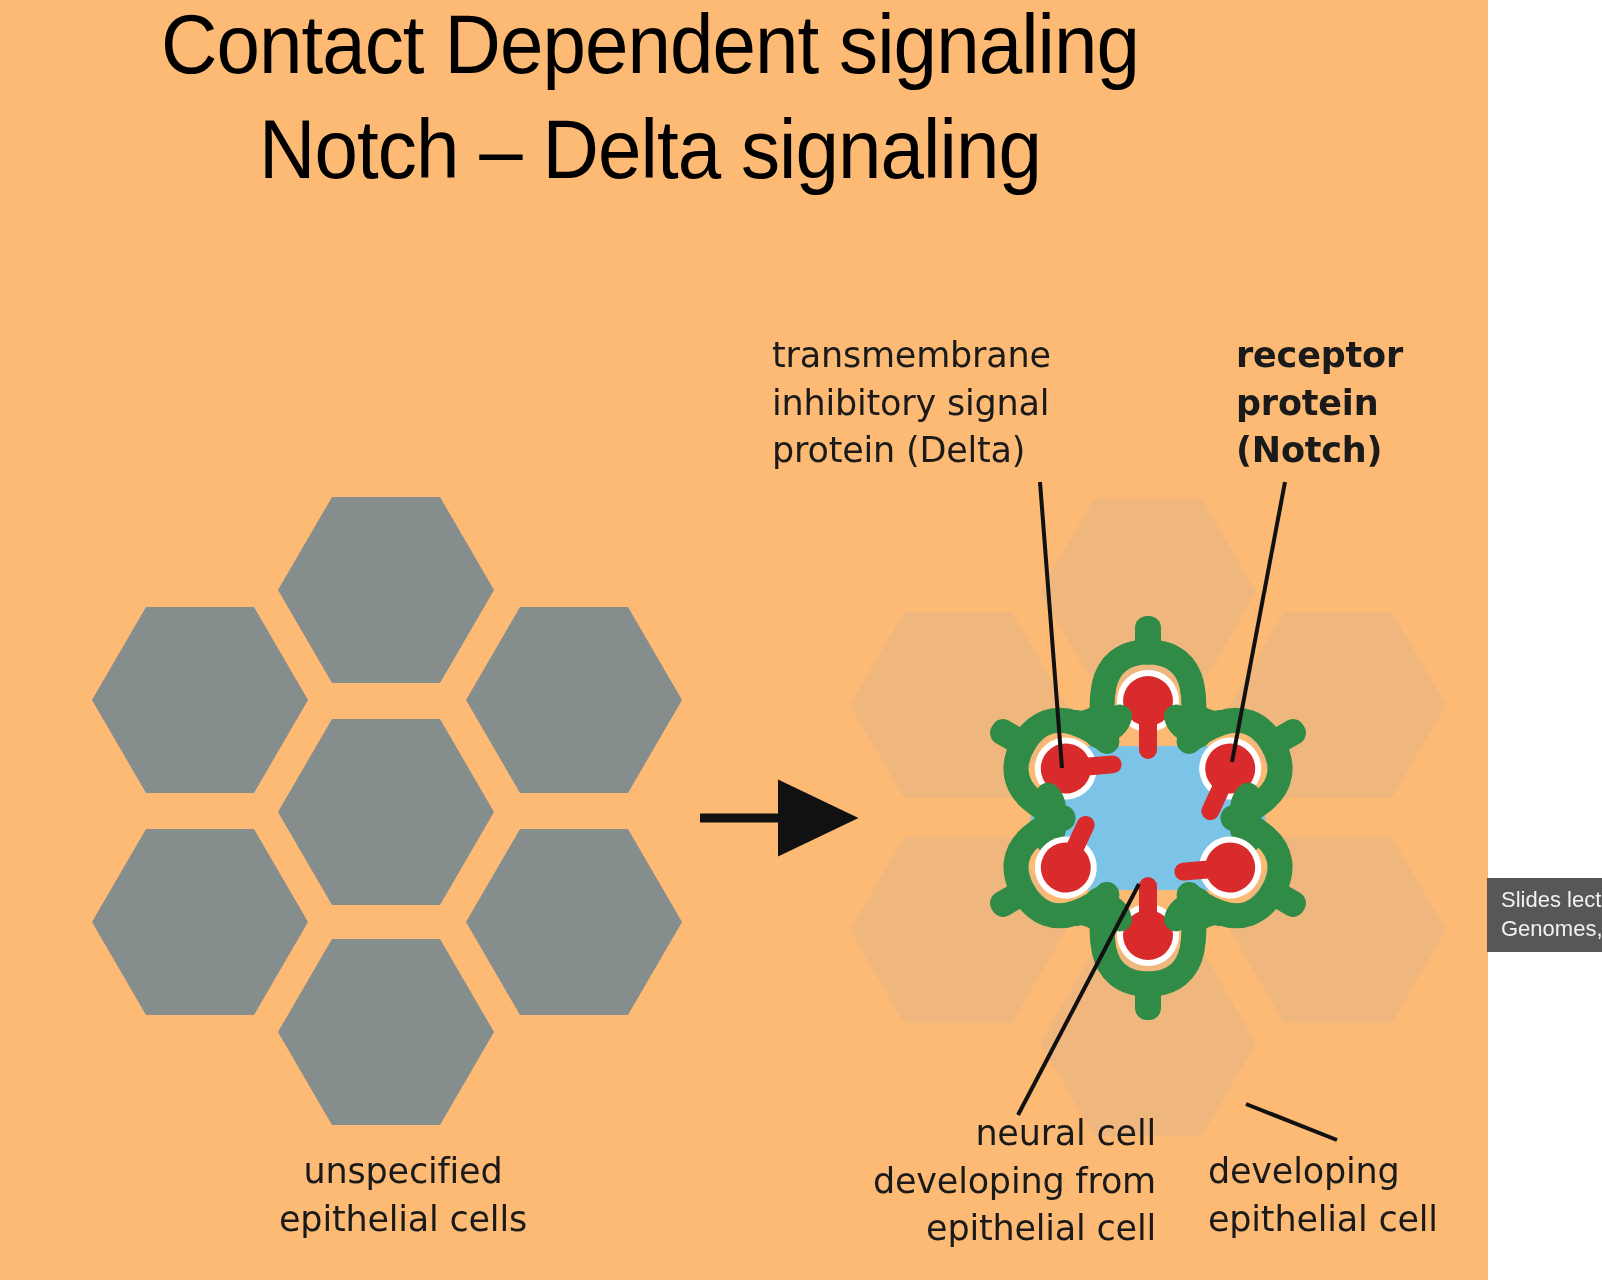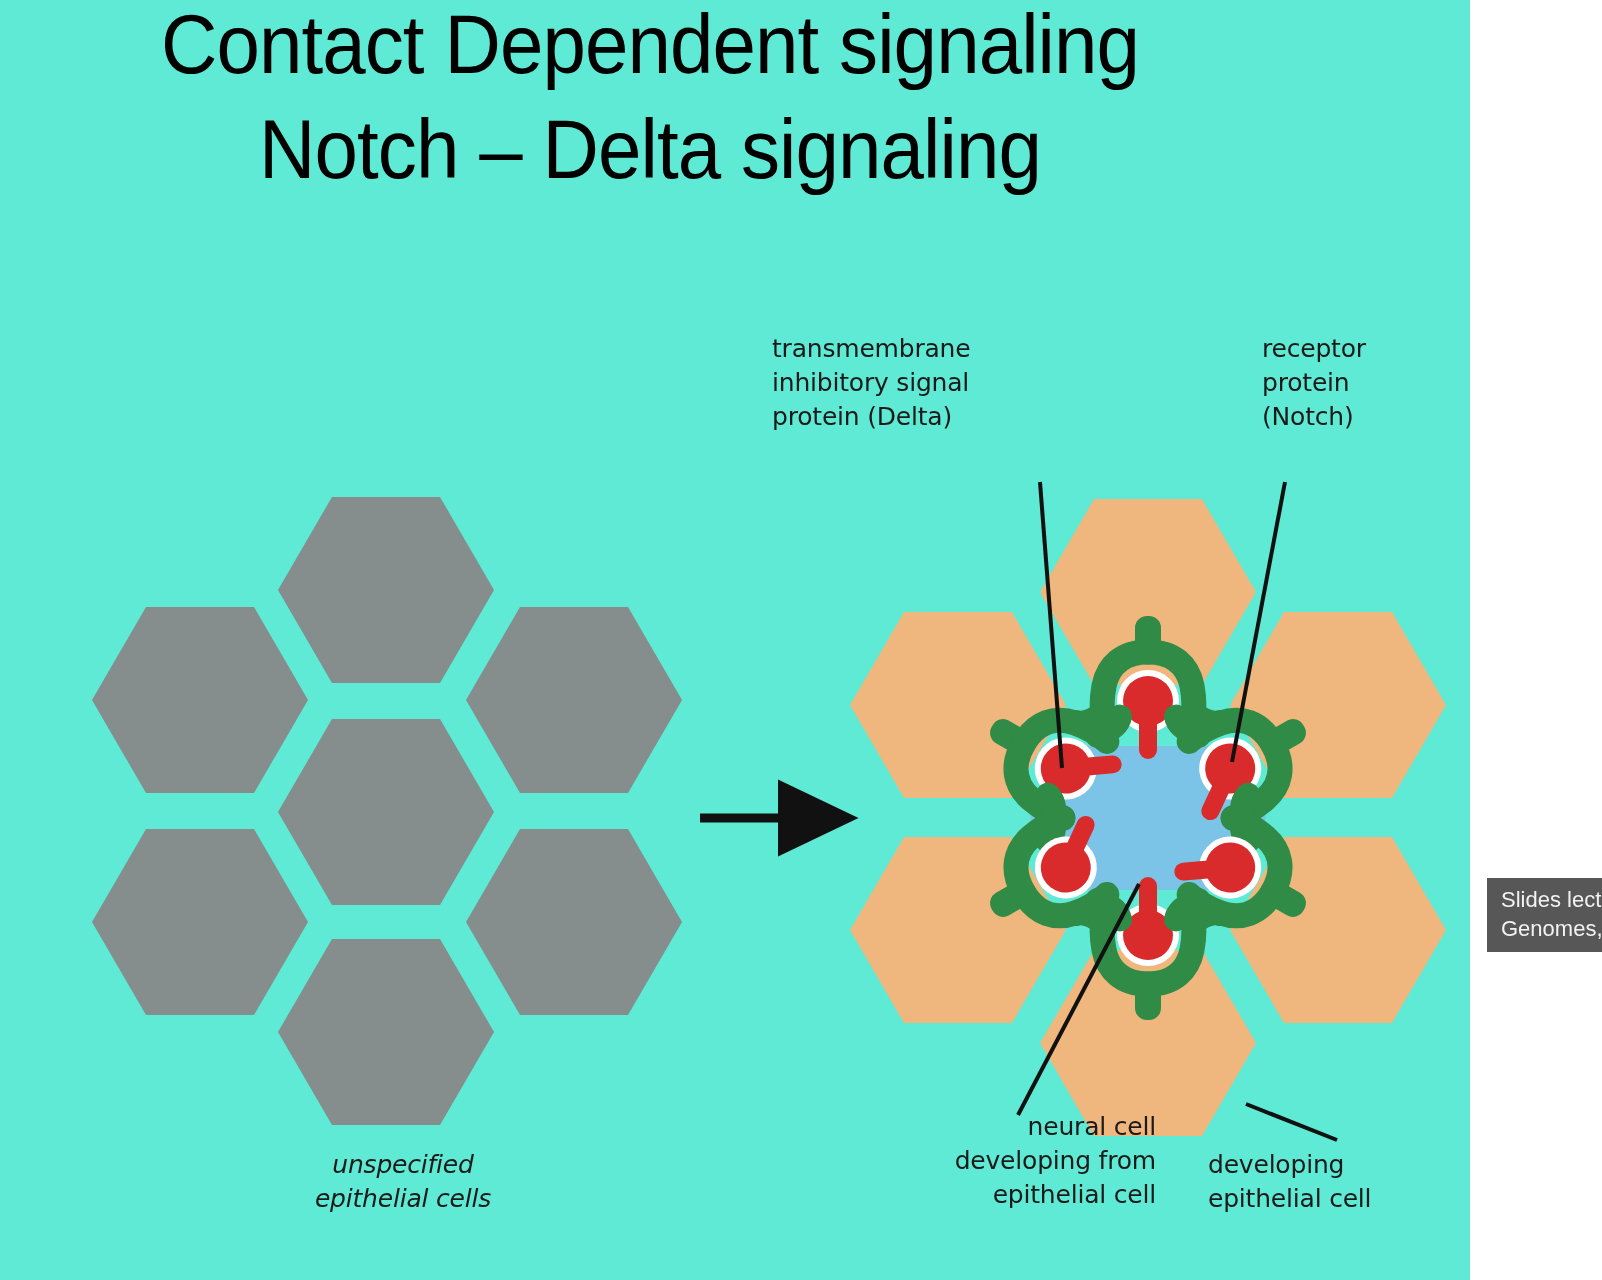--- a/index.html
+++ b/index.html
@@ -15,21 +15,22 @@
     overflow: hidden;
     font-family: "Liberation Sans", "DejaVu Sans", sans-serif;
     -webkit-font-smoothing: antialiased;
   }
 
   #slide {
     position: absolute;
     left: 0; top: 0;
     width: 1470px;
     height: 1280px;
-    background: #5eead4;
+    background: #fdba74;
+    padding-left: 18px;
   }
 
   
   #title-block {
     position: absolute;
     left: 0px;
     top: -8px;
     width: 1300px;
     text-align: center;
   }
@@ -51,30 +52,30 @@
     left: 0;
     top: 0;
     width: 1602px;
     height: 1280px;
   }
 
   
   .fig-label {
     position: absolute;
     font-family: "DejaVu Sans", "Liberation Sans", sans-serif;
-    font-size: 25px;
+    font-size: 35px;
     line-height: 1.36;
     color: #1a1a1a;
     white-space: pre-line;
     letter-spacing: -0.2px;
   }
-  .fig-label.center { text-align: center; font-style: italic; }
+  .fig-label.center { text-align: center; }
 
   #label-delta        { left: 772px;  top: 332px;  width: 330px; }
-  #label-notch        { left: 1262px; top: 332px;  width: 220px; }
+  #label-notch        { left: 1236px; top: 332px;  width: 220px; font-weight: bold; }
   #label-unspecified  { left: 238px;  top: 1148px; width: 330px; text-align: center;}
   #label-neural       { left: 806px;  top: 1110px; width: 350px; text-align: right; }
   #label-inhibited    { left: 1208px; top: 1148px; width: 330px; }
 
   
   #credit-tooltip {
     position: absolute;
     left: 1487px;
     top: 878px;
     width: 190px;

